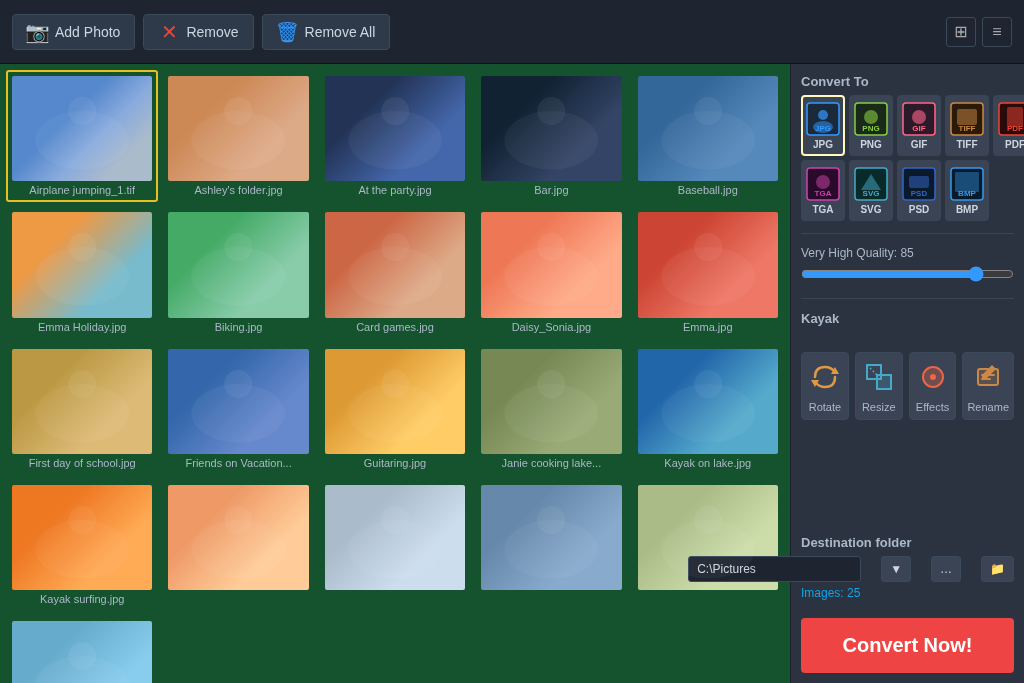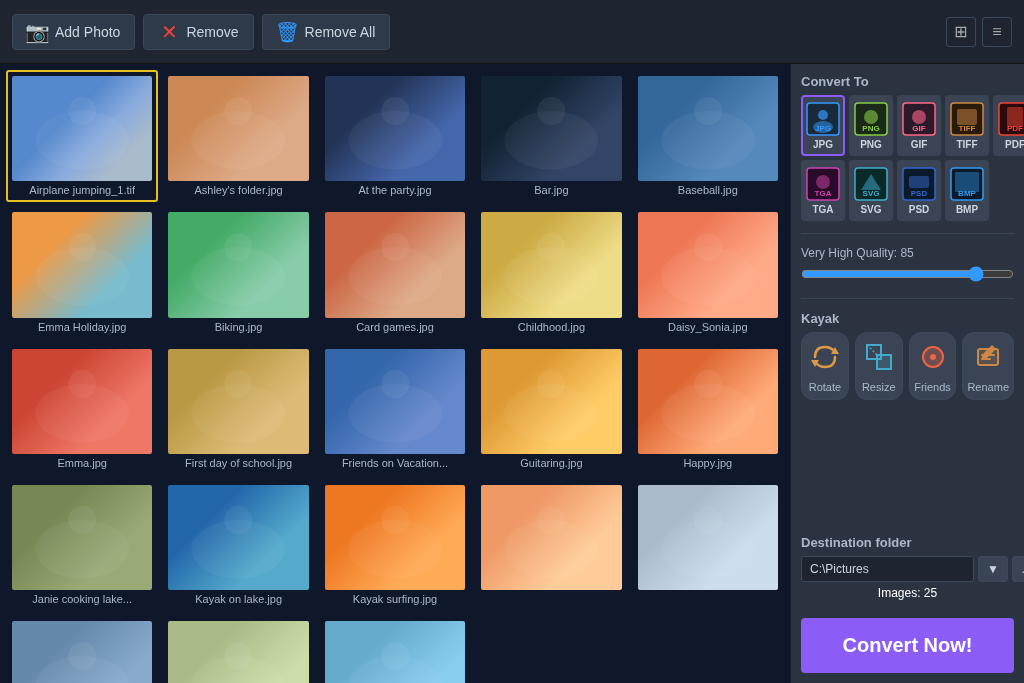--- a/index.html
+++ b/index.html
@@ -58,21 +58,21 @@
     
     .main {
       display: flex;
       flex: 1;
       overflow: hidden;
     }
 
     
     .photo-panel {
       flex: 1;
-      background: #0f172a;
+      background: #14532d;
       overflow-y: auto;
       padding: 6px;
       display: grid;
       grid-template-columns: repeat(5, 1fr);
       gap: 4px;
       align-content: start;
     }
     .photo-panel::-webkit-scrollbar { width: 6px; }
     .photo-panel::-webkit-scrollbar-track { background: #1e2530; }
     .photo-panel::-webkit-scrollbar-thumb { background: #4a5a6a; border-radius: 3px; }
@@ -141,21 +141,21 @@
       flex-direction: column;
       align-items: center;
       justify-content: center;
       padding: 4px 2px;
       border-radius: 4px;
       border: 2px solid transparent;
       cursor: pointer;
       background: #3a4455;
       gap: 2px;
     }
-    .format-btn.selected { border: 2px solid #8b5cf6; background: #3a4455; }
+    .format-btn.selected { border: 2px solid #fef9c3; background: #3a4455; }
     .format-icon {
       width: 36px; height: 36px;
       display: flex; align-items: center; justify-content: center;
       font-size: 22px;
     }
     .format-label {
       font-size: 10px;
       font-weight: bold;
       color: #cdd6e0;
     }
@@ -179,41 +179,43 @@
       display: grid;
       grid-template-columns: repeat(4, 1fr);
       gap: 6px;
     }
     .edit-btn {
       display: flex;
       flex-direction: column;
       align-items: center;
       justify-content: center;
       padding: 8px 4px 6px;
-      border-radius: 12px;
+      border-radius: 4px;
       border: 1px solid #3a4a5a;
       cursor: pointer;
       background: #3a4455;
       gap: 4px;
+      margin-top: 20px;
     }
     .edit-icon {
       font-size: 26px;
       line-height: 1;
     }
     .edit-label {
       font-size: 11px;
       color: #aab8c8;
     }
 
     
     .dest-section { margin-top: auto; }
     .dest-row {
       display: flex;
-      gap: 4px;
+      gap: 20px;
       align-items: center;
+      justify-content: flex-end;
     }
     .dest-input {
       flex: 1;
       background: #1e2530;
       border: 1px solid #3a4a5a;
       color: #cdd6e0;
       padding: 5px 8px;
       font-size: 12px;
       border-radius: 3px;
     }
@@ -221,30 +223,29 @@
       background: #3a4455;
       border: 1px solid #3a4a5a;
       color: #cdd6e0;
       padding: 5px 8px;
       border-radius: 3px;
       cursor: pointer;
       font-size: 12px;
     }
     .images-count {
       font-size: 12px;
-      color: #ffffff;
+      color: #0ea5e9;
       margin-top: 4px;
-      text-align: center;
     }
 
     
     .convert-now-btn {
       width: 100%;
       padding: 16px;
-      background: #8b5cf6;
+      background: #ef4444;
       border: none;
       border-radius: 4px;
       color: #fff;
       font-size: 20px;
       font-weight: bold;
       cursor: pointer;
       margin-top: 8px;
     }
 
     
@@ -381,30 +382,20 @@
         <div class="photo-thumb thumb-card">
           <svg width="100%" height="100%" viewBox="0 0 120 90" xmlns="http://www.w3.org/2000/svg" style="opacity:0.3;">
     <rect width="120" height="90" fill="none"></rect>
     <ellipse cx="60" cy="55" rx="40" ry="25" fill="rgba(255,255,255,0.15)"></ellipse>
     <circle cx="60" cy="30" r="12" fill="rgba(255,255,255,0.2)"></circle>
   </svg>
         </div>
         <div class="photo-label">Card games.jpg</div>
       </div>
       <div class="photo-item">
-        <div class="photo-thumb thumb-childhood">
-          <svg width="100%" height="100%" viewBox="0 0 120 90" xmlns="http://www.w3.org/2000/svg" style="opacity:0.3;">
-    <rect width="120" height="90" fill="none"></rect>
-    <ellipse cx="60" cy="55" rx="40" ry="25" fill="rgba(255,255,255,0.15)"></ellipse>
-    <circle cx="60" cy="30" r="12" fill="rgba(255,255,255,0.2)"></circle>
-  </svg>
-        </div>
-        <div class="photo-label">Childhood.jpg</div>
-      </div>
-      <div class="photo-item">
         <div class="photo-thumb thumb-daisy">
           <svg width="100%" height="100%" viewBox="0 0 120 90" xmlns="http://www.w3.org/2000/svg" style="opacity:0.3;">
     <rect width="120" height="90" fill="none"></rect>
     <ellipse cx="60" cy="55" rx="40" ry="25" fill="rgba(255,255,255,0.15)"></ellipse>
     <circle cx="60" cy="30" r="12" fill="rgba(255,255,255,0.2)"></circle>
   </svg>
         </div>
         <div class="photo-label">Daisy_Sonia.jpg</div>
       </div>
       <div class="photo-item">
@@ -439,30 +430,20 @@
       </div>
       <div class="photo-item">
         <div class="photo-thumb thumb-guitar">
           <svg width="100%" height="100%" viewBox="0 0 120 90" xmlns="http://www.w3.org/2000/svg" style="opacity:0.3;">
     <rect width="120" height="90" fill="none"></rect>
     <ellipse cx="60" cy="55" rx="40" ry="25" fill="rgba(255,255,255,0.15)"></ellipse>
     <circle cx="60" cy="30" r="12" fill="rgba(255,255,255,0.2)"></circle>
   </svg>
         </div>
         <div class="photo-label">Guitaring.jpg</div>
-      </div>
-      <div class="photo-item">
-        <div class="photo-thumb thumb-happy">
-          <svg width="100%" height="100%" viewBox="0 0 120 90" xmlns="http://www.w3.org/2000/svg" style="opacity:0.3;">
-    <rect width="120" height="90" fill="none"></rect>
-    <ellipse cx="60" cy="55" rx="40" ry="25" fill="rgba(255,255,255,0.15)"></ellipse>
-    <circle cx="60" cy="30" r="12" fill="rgba(255,255,255,0.2)"></circle>
-  </svg>
-        </div>
-        <div class="photo-label">Happy.jpg</div>
       </div>
       <div class="photo-item">
         <div class="photo-thumb thumb-janie">
           <svg width="100%" height="100%" viewBox="0 0 120 90" xmlns="http://www.w3.org/2000/svg" style="opacity:0.3;">
     <rect width="120" height="90" fill="none"></rect>
     <ellipse cx="60" cy="55" rx="40" ry="25" fill="rgba(255,255,255,0.15)"></ellipse>
     <circle cx="60" cy="30" r="12" fill="rgba(255,255,255,0.2)"></circle>
   </svg>
         </div>
         <div class="photo-label">Janie cooking lake...</div>
@@ -663,21 +644,21 @@
                 <line x1="4" y1="4" x2="14" y2="14" stroke="#44aacc" stroke-width="1.5" stroke-dasharray="2,2"></line>
               </svg></div>
             <div class="edit-label">Resize</div>
           </div>
           <div class="edit-btn">
             <div class="edit-icon"><svg width="32" height="32" viewBox="0 0 32 32">
                 <circle cx="16" cy="16" r="10" stroke="#ee6644" stroke-width="2" fill="none"></circle>
                 <path d="M8 10 Q16 4 24 10 Q28 16 24 22 Q16 28 8 22 Q4 16 8 10Z" fill="rgba(238,100,68,0.3)"></path>
                 <circle cx="16" cy="16" r="3" fill="#ee6644"></circle>
               </svg></div>
-            <div class="edit-label">Friends</div>
+            <div class="edit-label">Effects</div>
           </div>
           <div class="edit-btn">
             <div class="edit-icon"><svg width="32" height="32" viewBox="0 0 32 32">
                 <rect x="6" y="8" width="20" height="16" rx="2" stroke="#cc8844" stroke-width="2" fill="rgba(204,136,68,0.2)"></rect>
                 <line x1="10" y1="14" x2="22" y2="14" stroke="#cc8844" stroke-width="2" stroke-linecap="round"></line>
                 <line x1="10" y1="18" x2="18" y2="18" stroke="#cc8844" stroke-width="2" stroke-linecap="round"></line>
                 <path d="M20 4 L24 8 L14 18 L10 18 L10 14Z" fill="#cc8844"></path>
               </svg></div>
             <div class="edit-label">Rename</div>
           </div>

